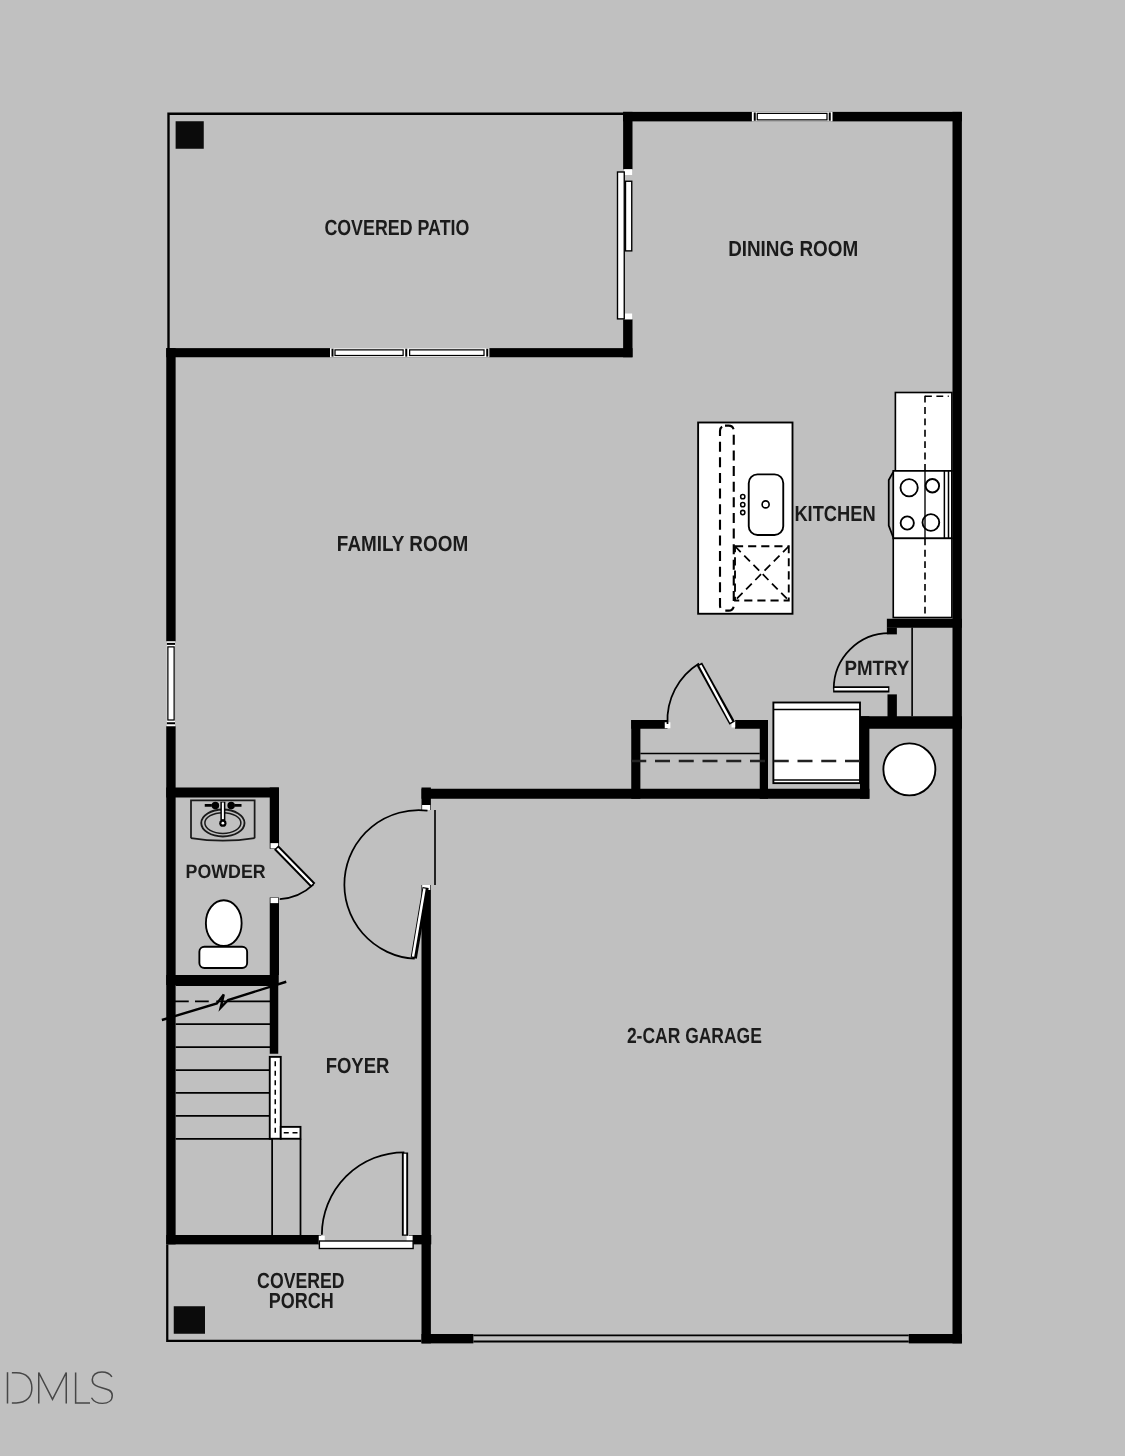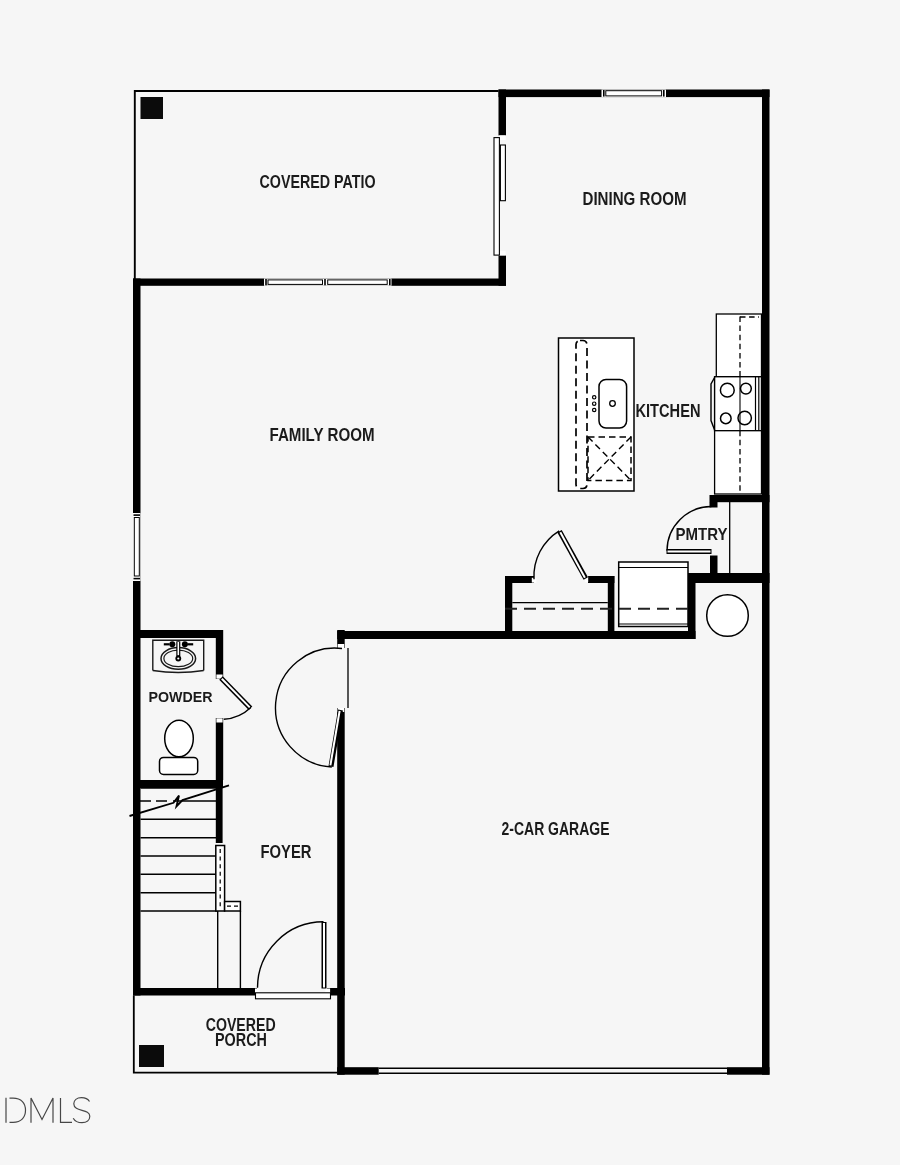--- a/index.html
+++ b/index.html
@@ -1,16 +1,16 @@
 <!DOCTYPE html>
 <html><head>
 <meta charset="utf-8">
 <style>
   html,body{margin:0;padding:0;background:#ffffff;}
-  .page{width:900px;height:1165px;position:relative;background:#fef9c3;overflow:hidden;filter:grayscale(1);text-decoration:underline;}
+  .page{width:900px;height:1165px;position:relative;background:#f0abfc;overflow:hidden;filter:grayscale(1);text-decoration:underline;}
   svg{display:block;}
   text{font-family:"Liberation Sans", sans-serif;font-weight:bold;fill:#1b1b1b;}
 </style>
 </head>
 <body>
 <div class="page">
 <svg width="900" height="1165" viewBox="0 0 900 1165">
 
 <g>
 

